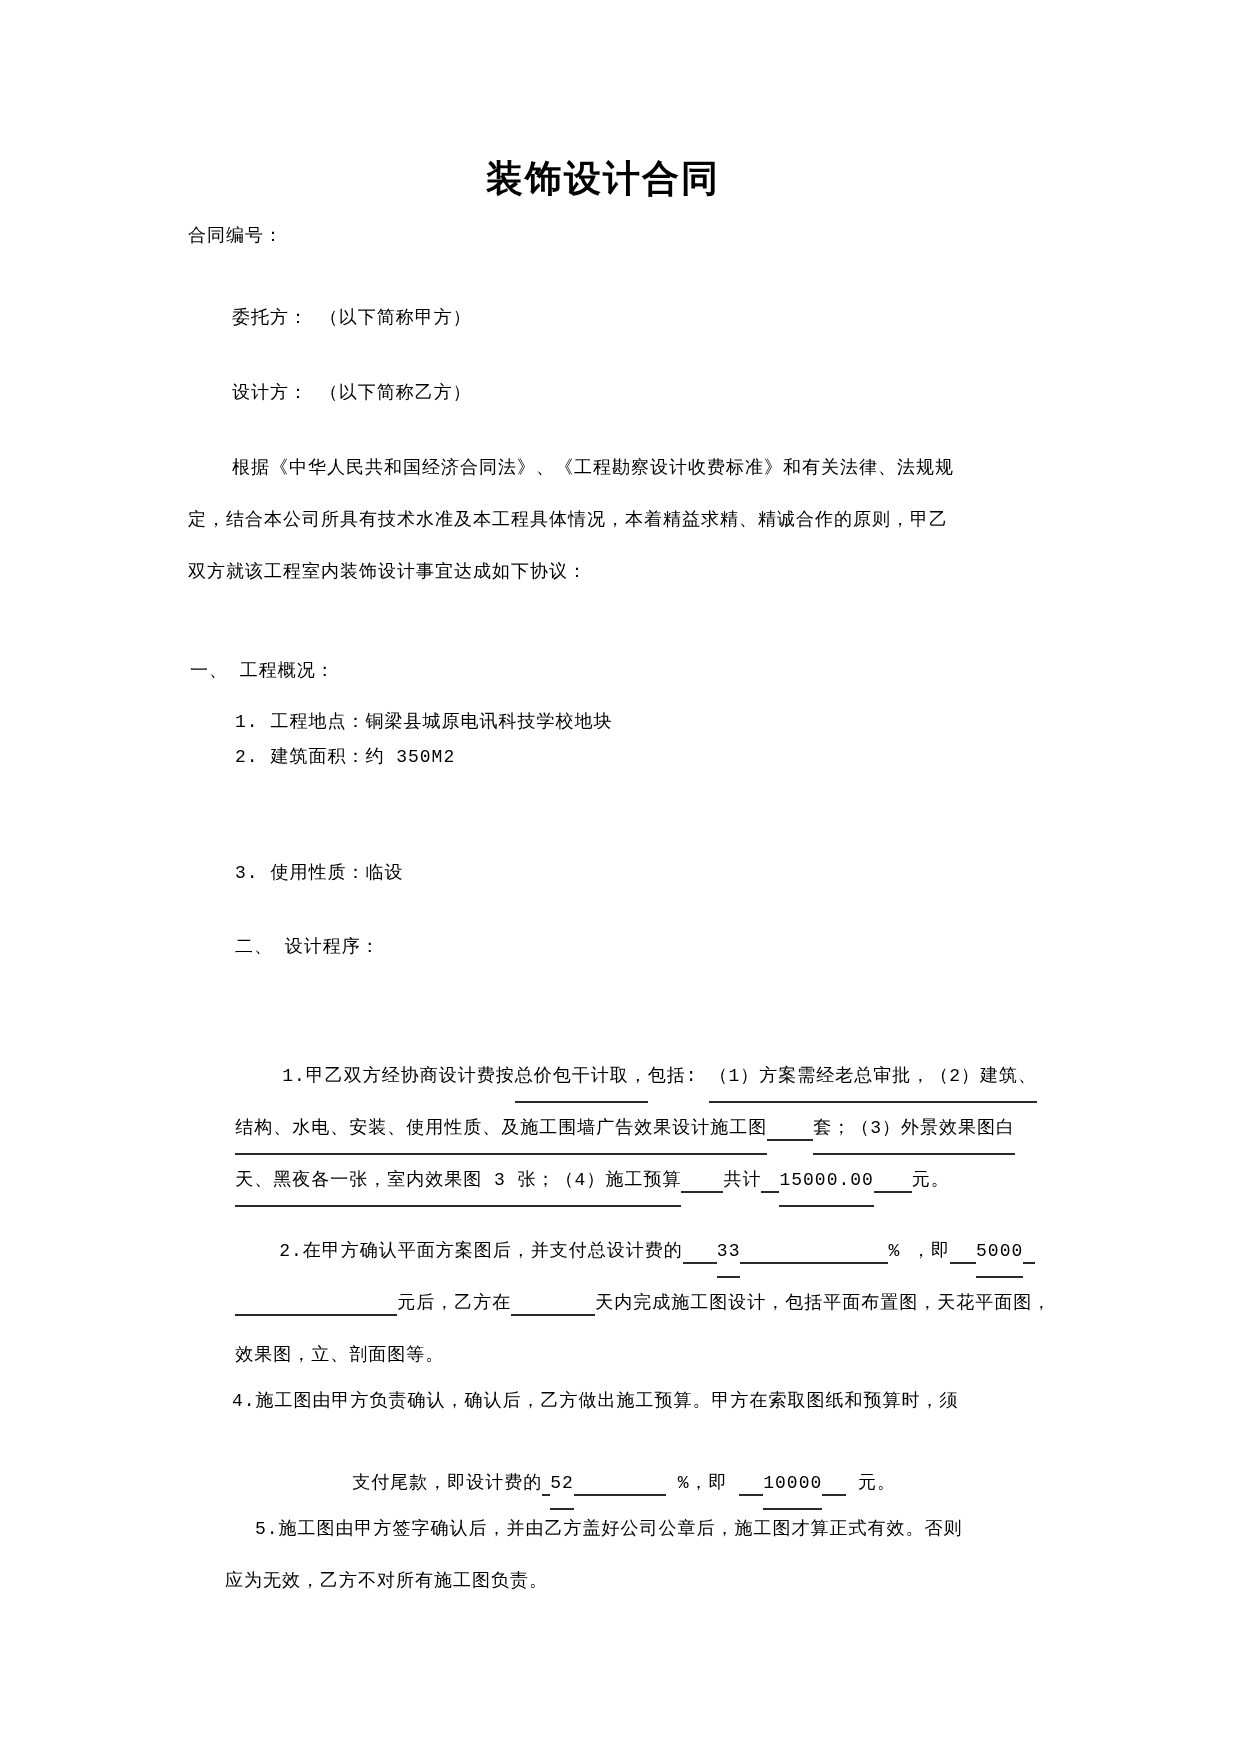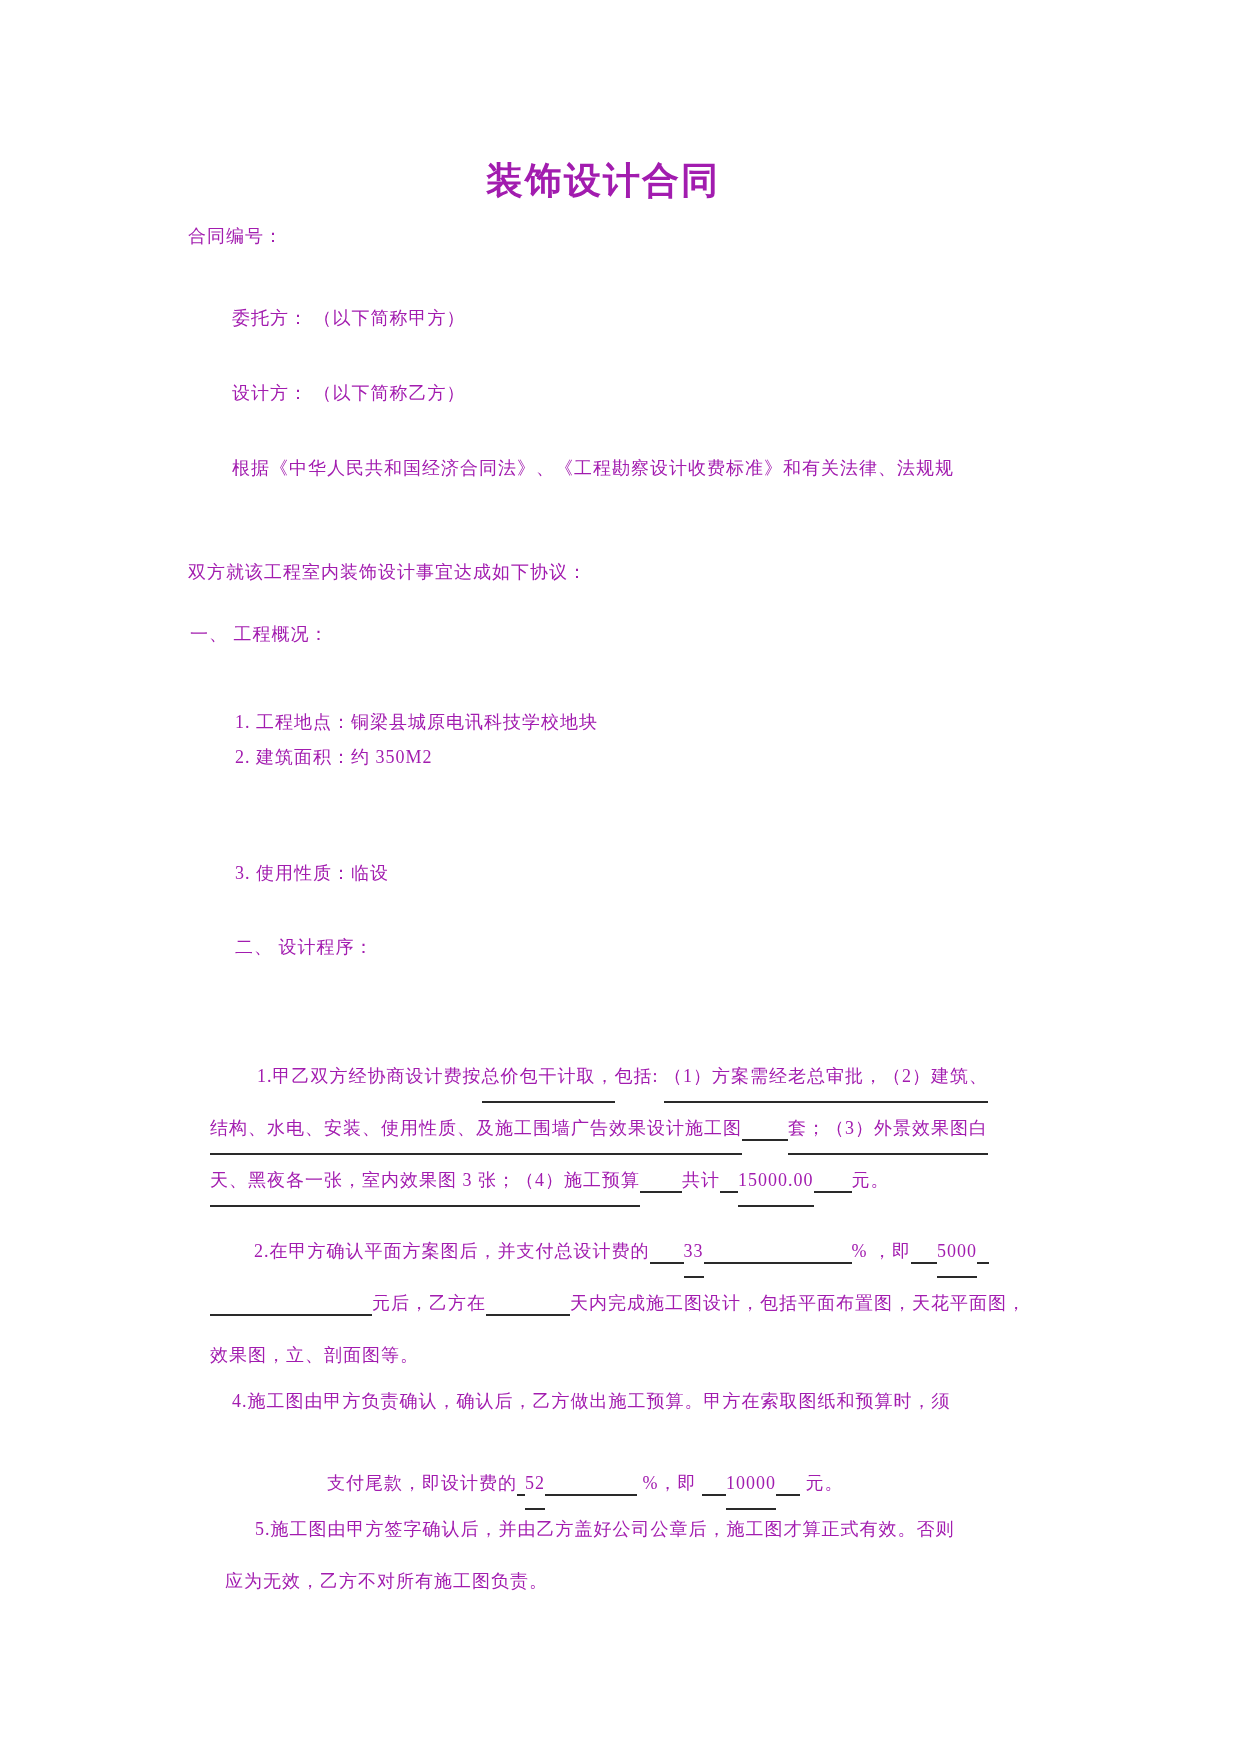--- a/index.html
+++ b/index.html
@@ -1,22 +1,22 @@
 <!DOCTYPE html>
 <html><head>
 <meta charset="utf-8">
 <style>
   html, body { margin: 0; padding: 0; background: #ffffff; }
   .page {
     position: relative;
     width: 1241px;
     height: 1754px;
     background: #ffffff;
-    font-family: Liberation Serif, serif;
-    color: #a21caf;
+    font-family: Liberation Mono, monospace;
+    color: #000000;
     overflow: hidden;
   }
   .line {
     position: absolute;
     white-space: pre;
     font-size: 18px;
     line-height: 30px;
     height: 30px;
     letter-spacing: 1px;
   }
@@ -50,23 +50,24 @@
 
   <div class="title-line" style="top:159px;">装饰设计合同</div>
 
   <div class="line" style="left:188px; top:221px;">合同编号：</div>
 
   <div class="line" style="left:232px; top:303px;">委托方： （以下简称甲方）</div>
 
   <div class="line" style="left:232px; top:378px;">设计方： （以下简称乙方）</div>
 
   <div class="line" style="left:232px; top:453px;">根据《中华人民共和国经济合同法》、《工程勘察设计收费标准》和有关法律、法规规</div>
+  <div class="line" style="left:188px; top:505px;">定，结合本公司所具有技术水准及本工程具体情况，本着精益求精、精诚合作的原则，甲乙</div>
   <div class="line" style="left:188px; top:557px;">双方就该工程室内装饰设计事宜达成如下协议：</div>
 
-  <div class="line" style="left:190px; top:619px;">一、 工程概况：</div>
+  <div class="line" style="left:190px; top:656px;">一、 工程概况：</div>
 
   <div class="line" style="left:235px; top:707px;">1. 工程地点：铜梁县城原电讯科技学校地块</div>
   <div class="line" style="left:235px; top:742px;">2. 建筑面积：约 350M2</div>
   <div class="line" style="left:235px; top:858px;">3. 使用性质：临设</div>
 
   <div class="line" style="left:235px; top:932px;">二、 设计程序：</div>
 
   <div class="line" style="left:235px; top:1031px;">
     <span>1.甲乙双方经协商设计费按</span><span class="u">总价包干计取，</span><span>包括: </span><span class="u">（1）方案需经老总审批，（2）建筑、</span>
   </div>

